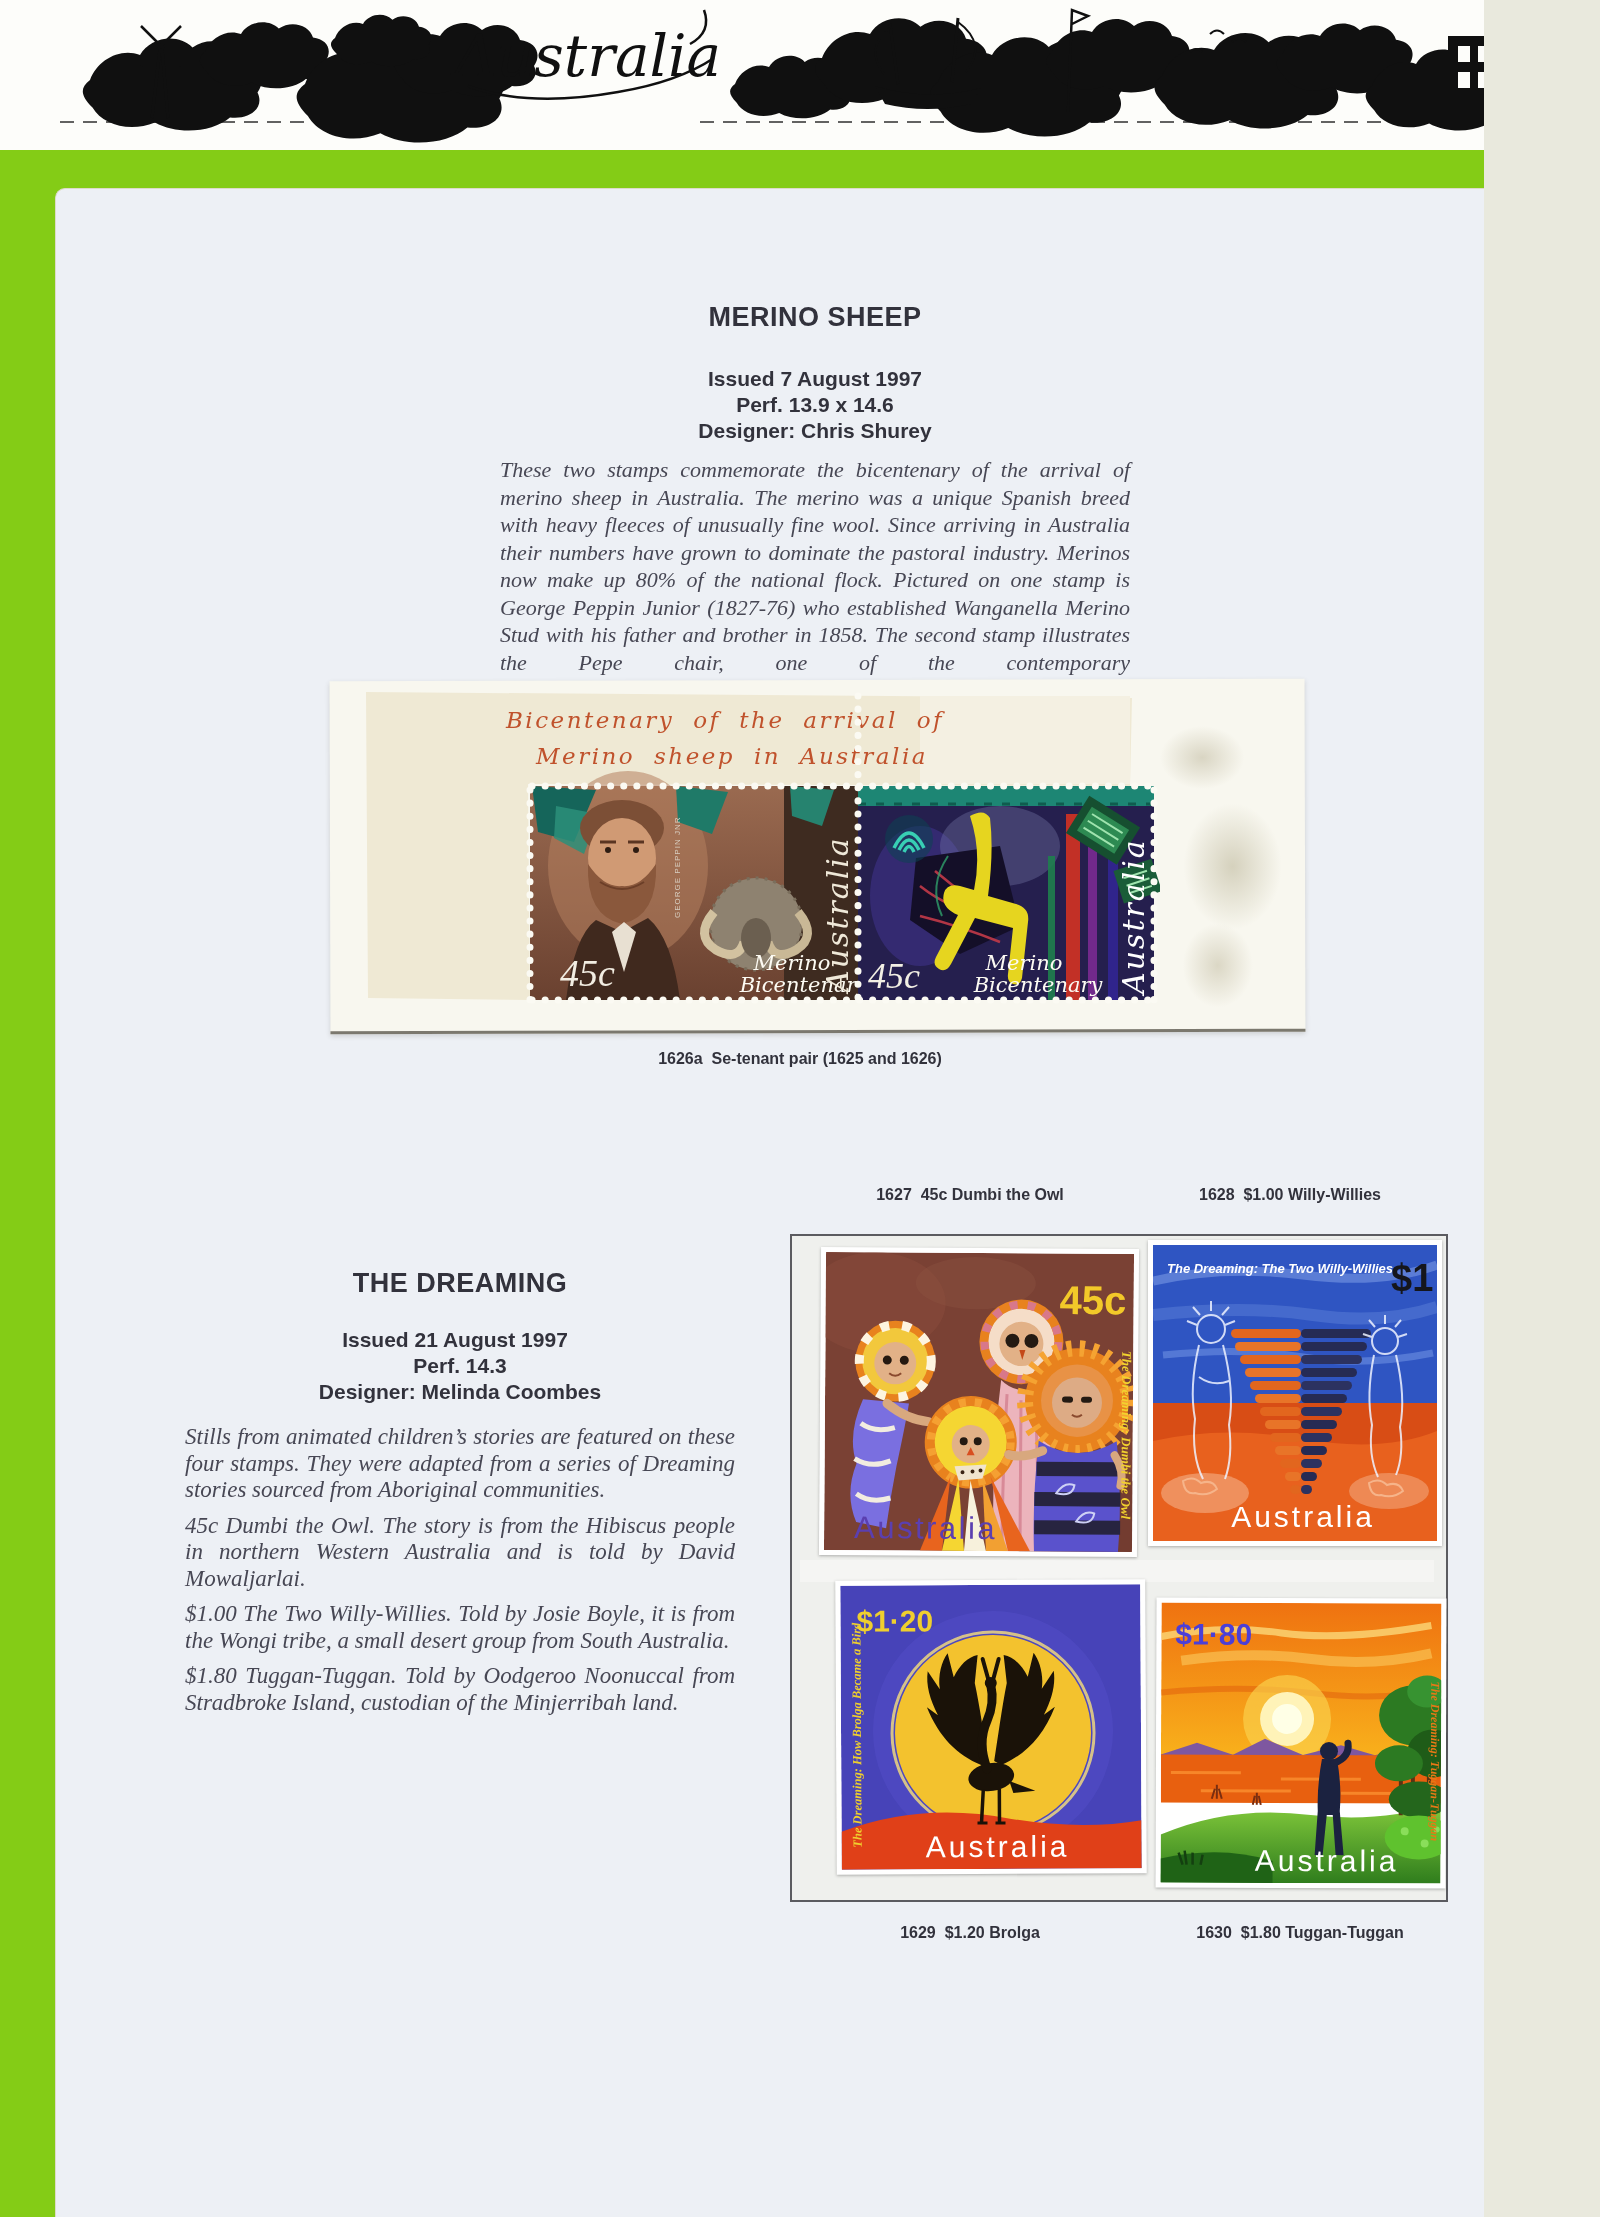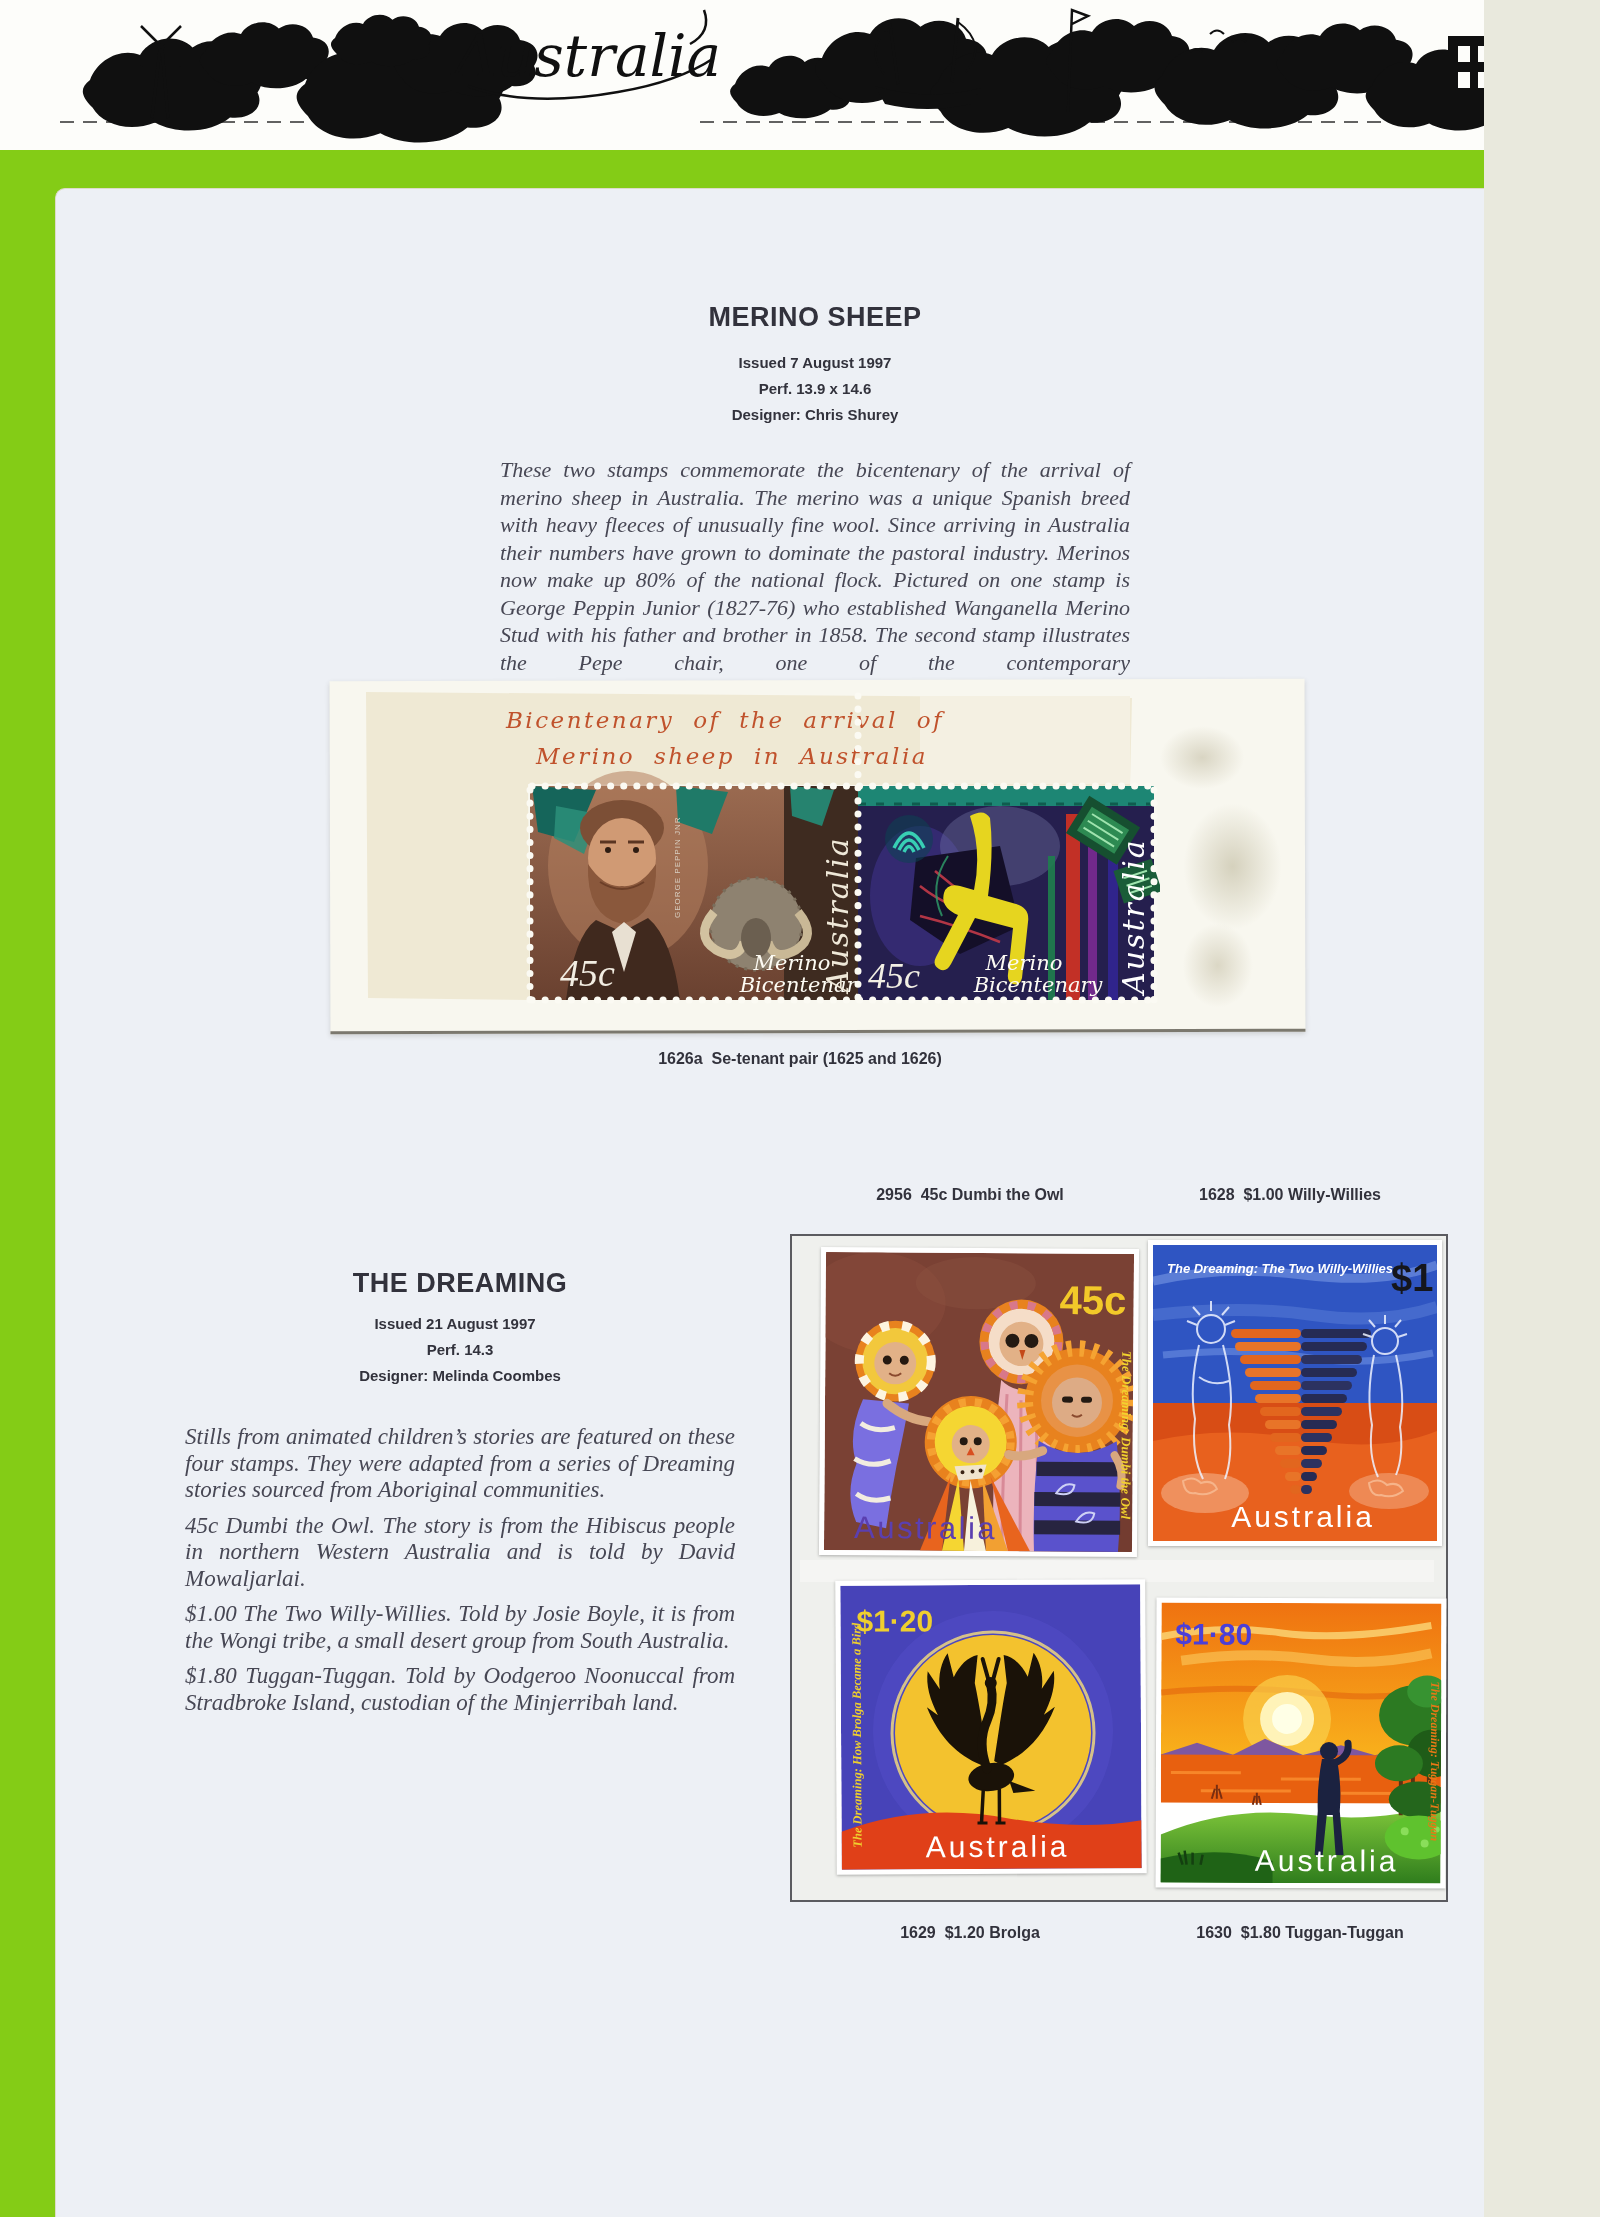--- a/index.html
+++ b/index.html
@@ -1,20 +1,20 @@
 <!DOCTYPE html>
 <html><head>
 <meta charset="utf-8">
 <style>
   html,body{margin:0;padding:0;background:#e9e9dd;}
   .page{position:relative;width:1484px;height:2217px;background:#84cc16;font-family:"Liberation Sans",sans-serif;overflow:hidden;text-decoration:underline;}
   .abs{position:absolute;}
   .panel{left:55px;top:188px;width:1490px;height:2029px;background:#edf0f5;border:1px solid #dddbc8;border-bottom:none;border-radius:10px 10px 0 0;}
   .h1{font-weight:bold;font-size:27px;color:#32323c;text-align:center;letter-spacing:.5px;}
-  .meta{font-weight:bold;font-size:15px;color:#32323c;text-align:center;}
+  .meta{font-weight:bold;font-size:21px;color:#32323c;text-align:center;margin-top:13px;}
   .serif{font-family:"Liberation Serif","DejaVu Serif",serif;font-style:italic;color:#474754;}
   .mbody{font-size:22px;line-height:27.5px;text-align:justify;text-align-last:justify;}
   .dpara{font-size:23px;line-height:26.5px;text-align:justify;margin:0 0 9px 0;}
   .cap{font-weight:bold;font-size:16px;color:#32323c;text-align:center;white-space:pre-wrap;}
   .stamp{background:#fff;padding:5px;box-shadow:0 1px 3px rgba(40,40,40,.35);}
   .stamp svg{display:block;width:100%;height:100%;}
   .mount{background:#f8f7ef;border-bottom:3px solid #7b786e;box-shadow:0 2px 5px rgba(60,60,50,.18);transform:rotate(-.15deg);}
   .wm{background:
       radial-gradient(ellipse 60px 45px at 35% 22%, #d9d5c3 0%, rgba(217,213,195,0) 70%),
       radial-gradient(ellipse 70px 90px at 55% 55%, #d5d1bd 0%, rgba(213,209,189,0) 70%),
@@ -169,21 +169,21 @@
       <path d="M172,100 H796" stroke-width="7" stroke-dasharray="0.1 13"></path>
       <path d="M172,314 H796" stroke-width="7" stroke-dasharray="0.1 13"></path>
       <path d="M170,104 V314" stroke-width="7" stroke-dasharray="0.1 13"></path>
       <path d="M498,10 V314" stroke-width="7" stroke-dasharray="0.1 13"></path>
       <path d="M794,104 V314" stroke-width="7" stroke-dasharray="0.1 13"></path>
     </g>
   </svg>
 
   <div class="abs cap" style="left:520px;top:1050px;width:560px;">1626a  Se-tenant pair (1625 and 1626)</div>
 
-  <div class="abs cap" style="left:770px;top:1186px;width:400px;">2956  45c Dumbi the Owl</div>
+  <div class="abs cap" style="left:770px;top:1186px;width:400px;">1627  45c Dumbi the Owl</div>
   <div class="abs cap" style="left:1095px;top:1186px;width:390px;">1628  $1.00 Willy-Willies</div>
 
   <div class="abs h1" style="left:195px;top:1268px;width:530px;">THE DREAMING</div>
   <div class="abs meta" style="left:190px;top:1315px;width:530px;">Issued 21 August 1997</div>
   <div class="abs meta" style="left:195px;top:1341px;width:530px;">Perf. 14.3</div>
   <div class="abs meta" style="left:195px;top:1367px;width:530px;">Designer: Melinda Coombes</div>
 
   <div class="abs serif" style="left:185px;top:1424px;width:550px;">
     <p class="dpara">Stills from animated children’s stories are featured on these four stamps. They were adapted from a series of Dreaming stories sourced from Aboriginal communities.</p>
     <p class="dpara">45c Dumbi the Owl. The story is from the Hibiscus people in northern Western Australia and is told by David Mowaljarlai.</p>

